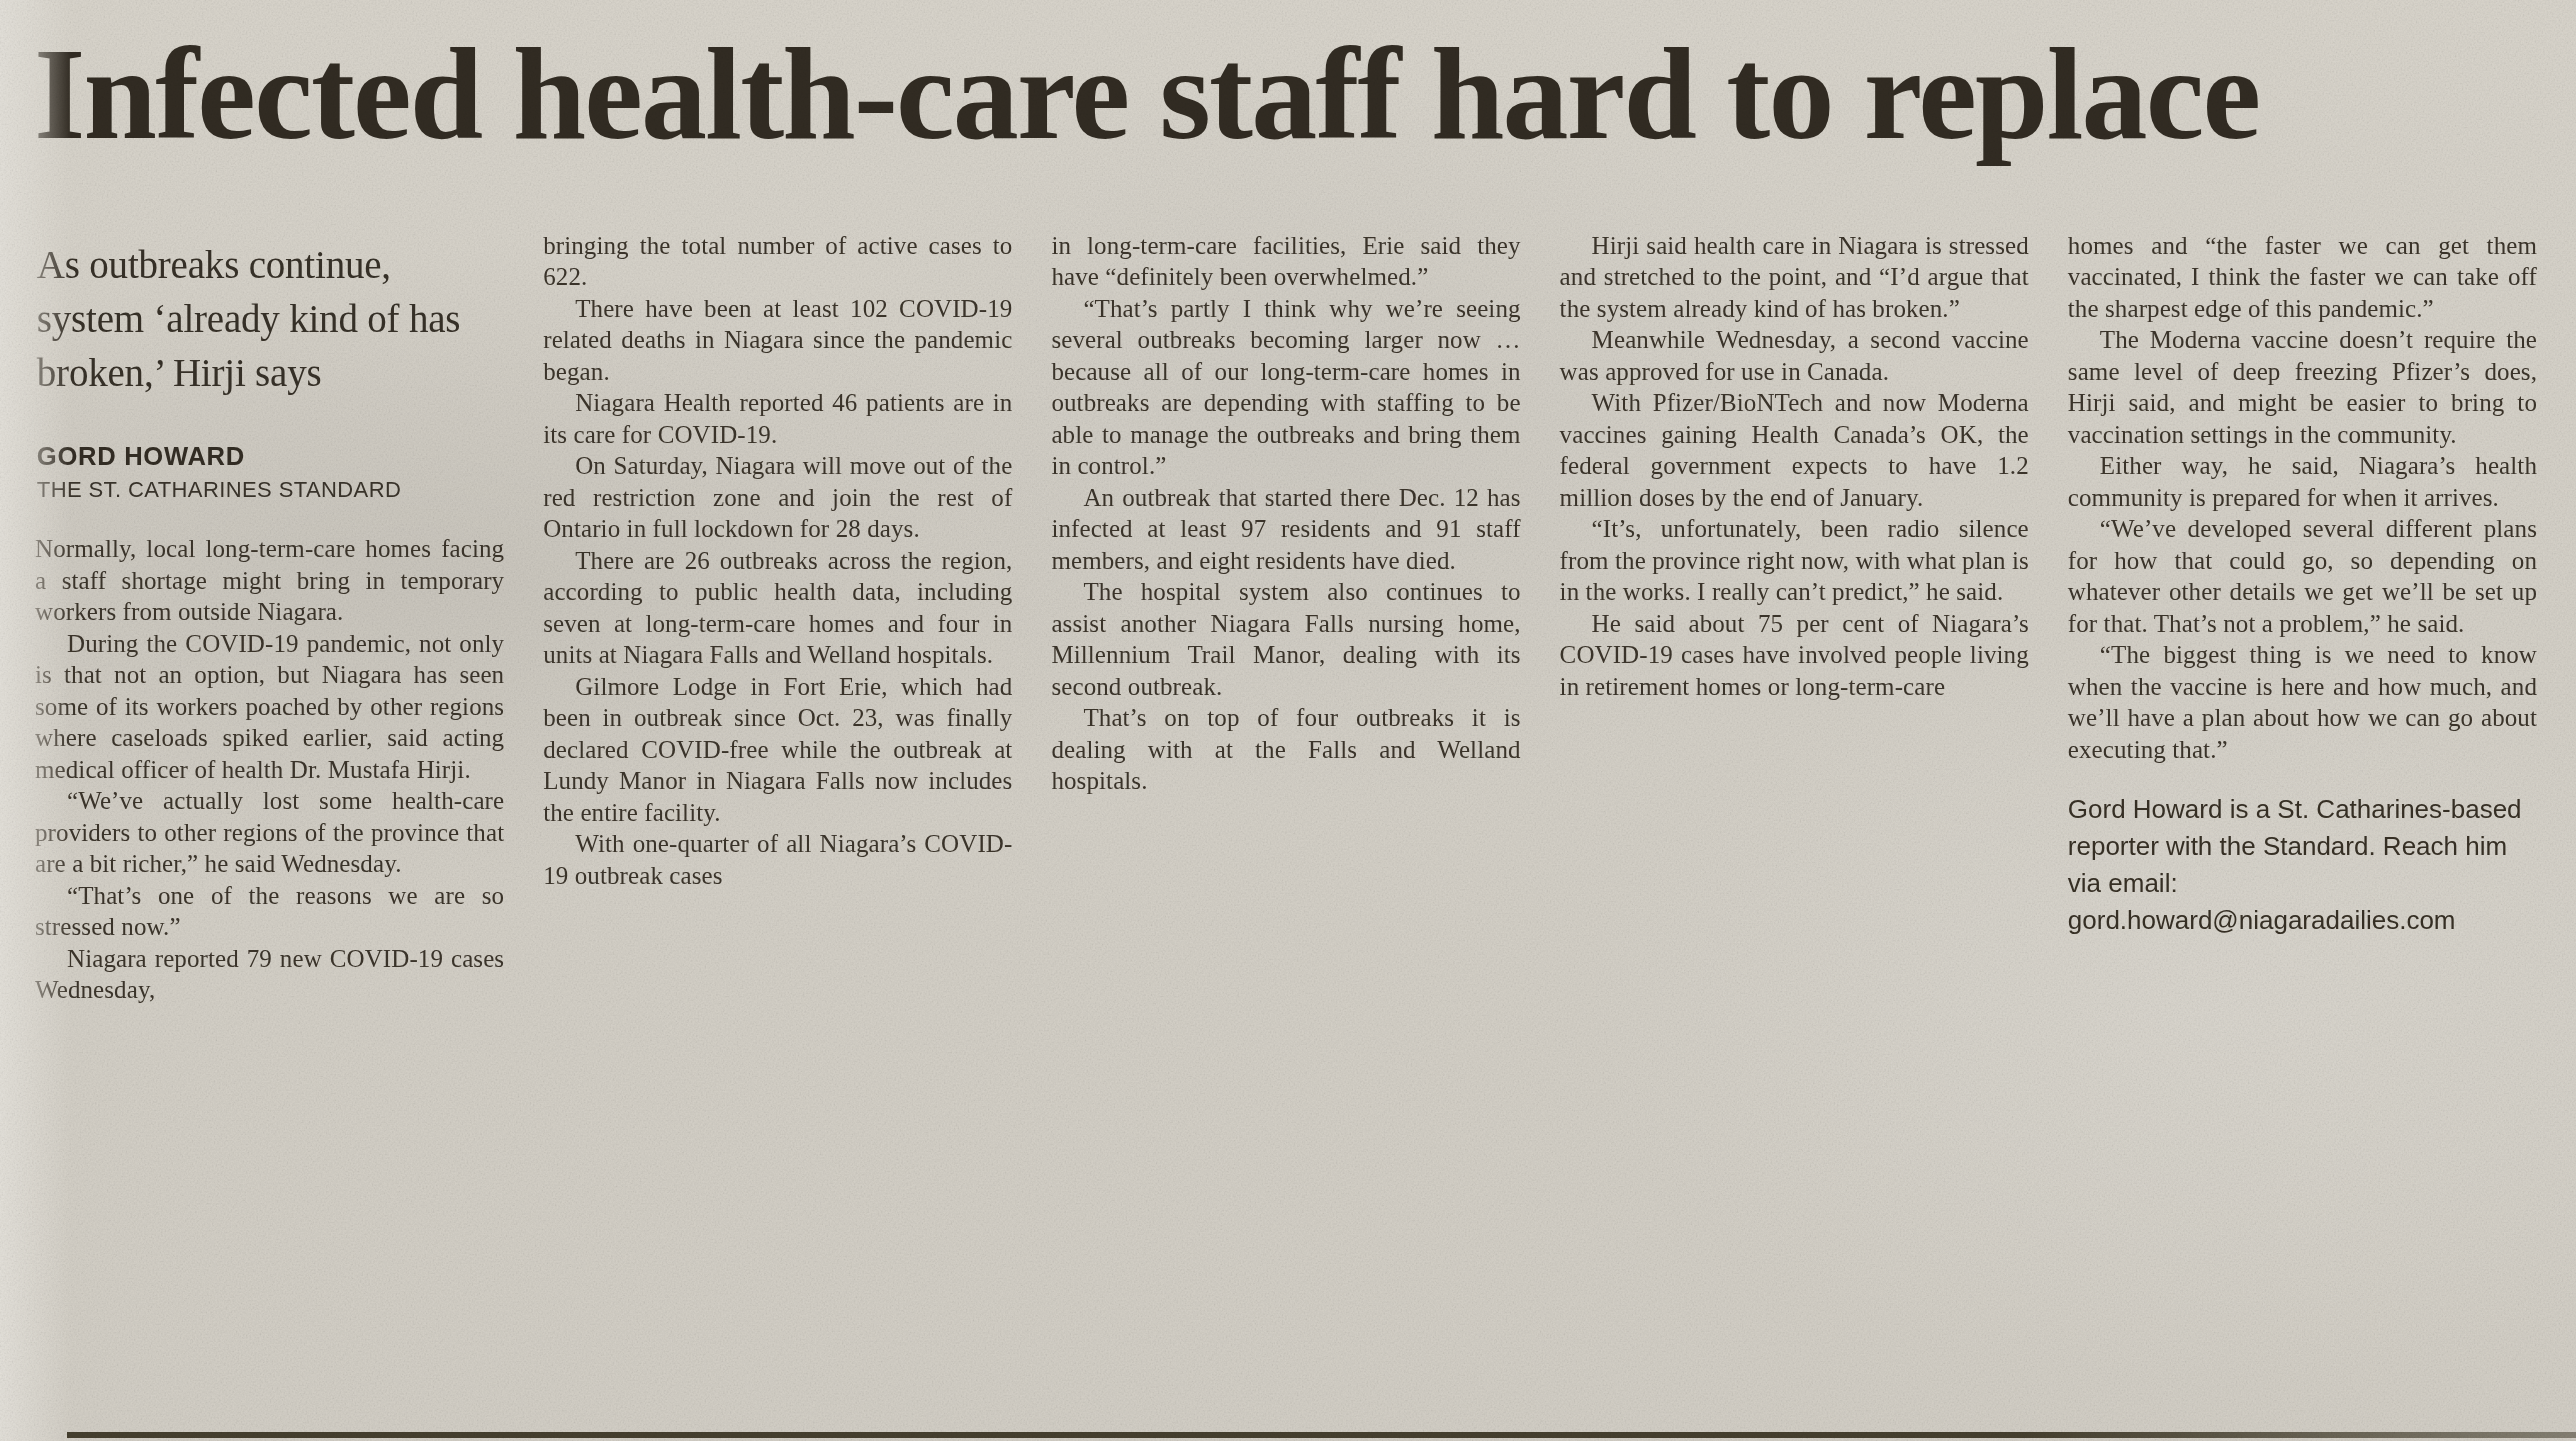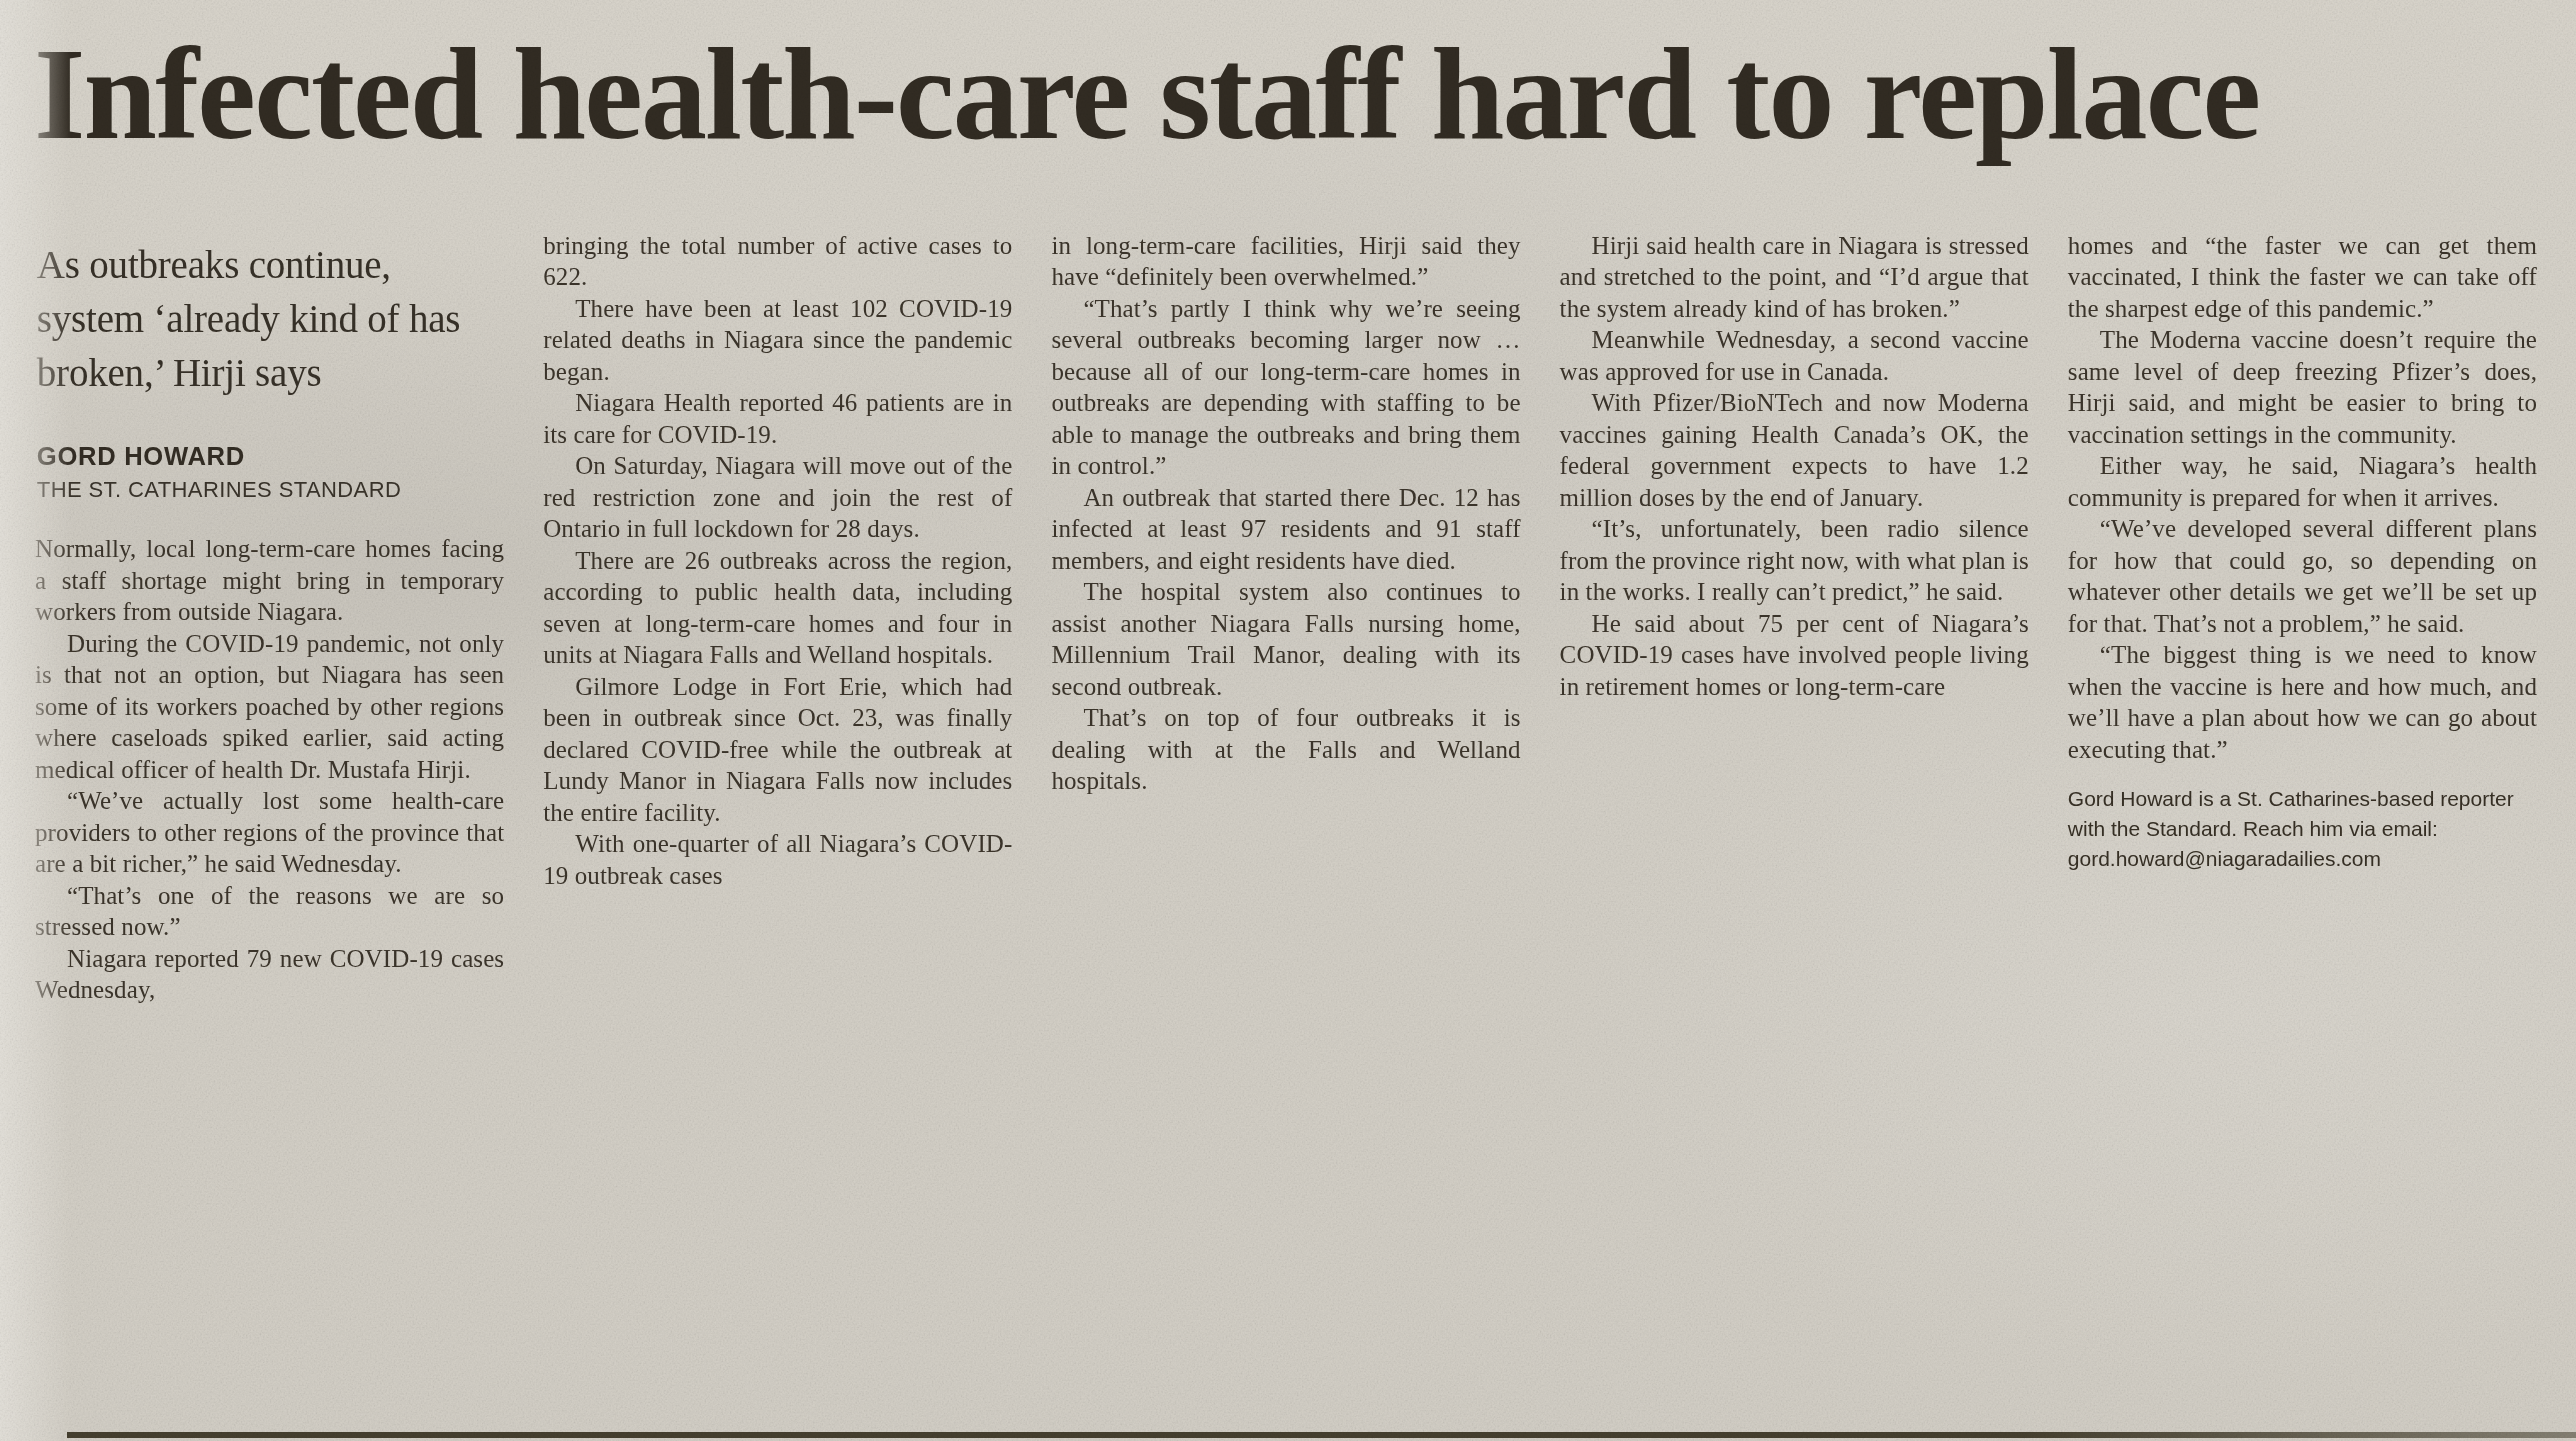--- a/index.html
+++ b/index.html
@@ -76,24 +76,24 @@
     font-size:25px;
     line-height:1.26;
     letter-spacing:0.1px;
     color:var(--ink);
     text-align:justify;
     hyphens:auto;-webkit-hyphens:auto;
   }
   .body-text .para.indent{text-indent:32px;}
   .tagline{
     font-family:"Liberation Sans",sans-serif;
-    font-size:21px;
+    font-size:26px;
     line-height:1.42;
     color:#373025;
-    margin-top:19px;
+    margin-top:26px;
   }
   .bottom-rule{
     position:absolute;
     left:67px;right:0;bottom:3.5px;height:5.3px;
     background:linear-gradient(to right,var(--rule) 0%,var(--rule) 78%,rgba(70,64,47,.55) 100%);
   }
 </style>
 </head>
 <body>
 
@@ -125,21 +125,21 @@
           <p class="para indent">Niagara Health reported 46 patients are in its care for COVID-19.</p>
           <p class="para indent">On Saturday, Niagara will move out of the red restriction zone and join the rest of Ontario in full lockdown for 28 days.</p>
           <p class="para indent">There are 26 outbreaks across the region, according to public health data, including seven at long-term-care homes and four in units at Niagara Falls and Welland hospitals.</p>
           <p class="para indent">Gilmore Lodge in Fort Erie, which had been in outbreak since Oct. 23, was finally declared COVID-free while the outbreak at Lundy Manor in Niagara Falls now includes the entire facility.</p>
           <p class="para indent">With one-quarter of all Niagara’s COVID-19 outbreak cases</p>
         </div>
     </div>
 
     <div class="col">
       <div class="body-text">
-          <p class="para">in long-term-care facilities, Hirji said they have “definitely been overwhelmed.”</p>
+          <p class="para">in long-term-care facilities, Erie said they have “definitely been overwhelmed.”</p>
           <p class="para indent">“That’s partly I think why we’re seeing several outbreaks becoming larger now … because all of our long-term-care homes in outbreaks are depending with staffing to be able to manage the outbreaks and bring them in control.”</p>
           <p class="para indent">An outbreak that started there Dec. 12 has infected at least 97 residents and 91 staff members, and eight residents have died.</p>
           <p class="para indent">The hospital system also continues to assist another Niagara Falls nursing home, Millennium Trail Manor, dealing with its second outbreak.</p>
           <p class="para indent">That’s on top of four outbreaks it is dealing with at the Falls and Welland hospitals.</p>
         </div>
     </div>
 
     <div class="col">
       <div class="body-text">
           <p class="para indent">Hirji said health care in Niagara is stressed and stretched to the point, and “I’d argue that the system already kind of has broken.”</p>

